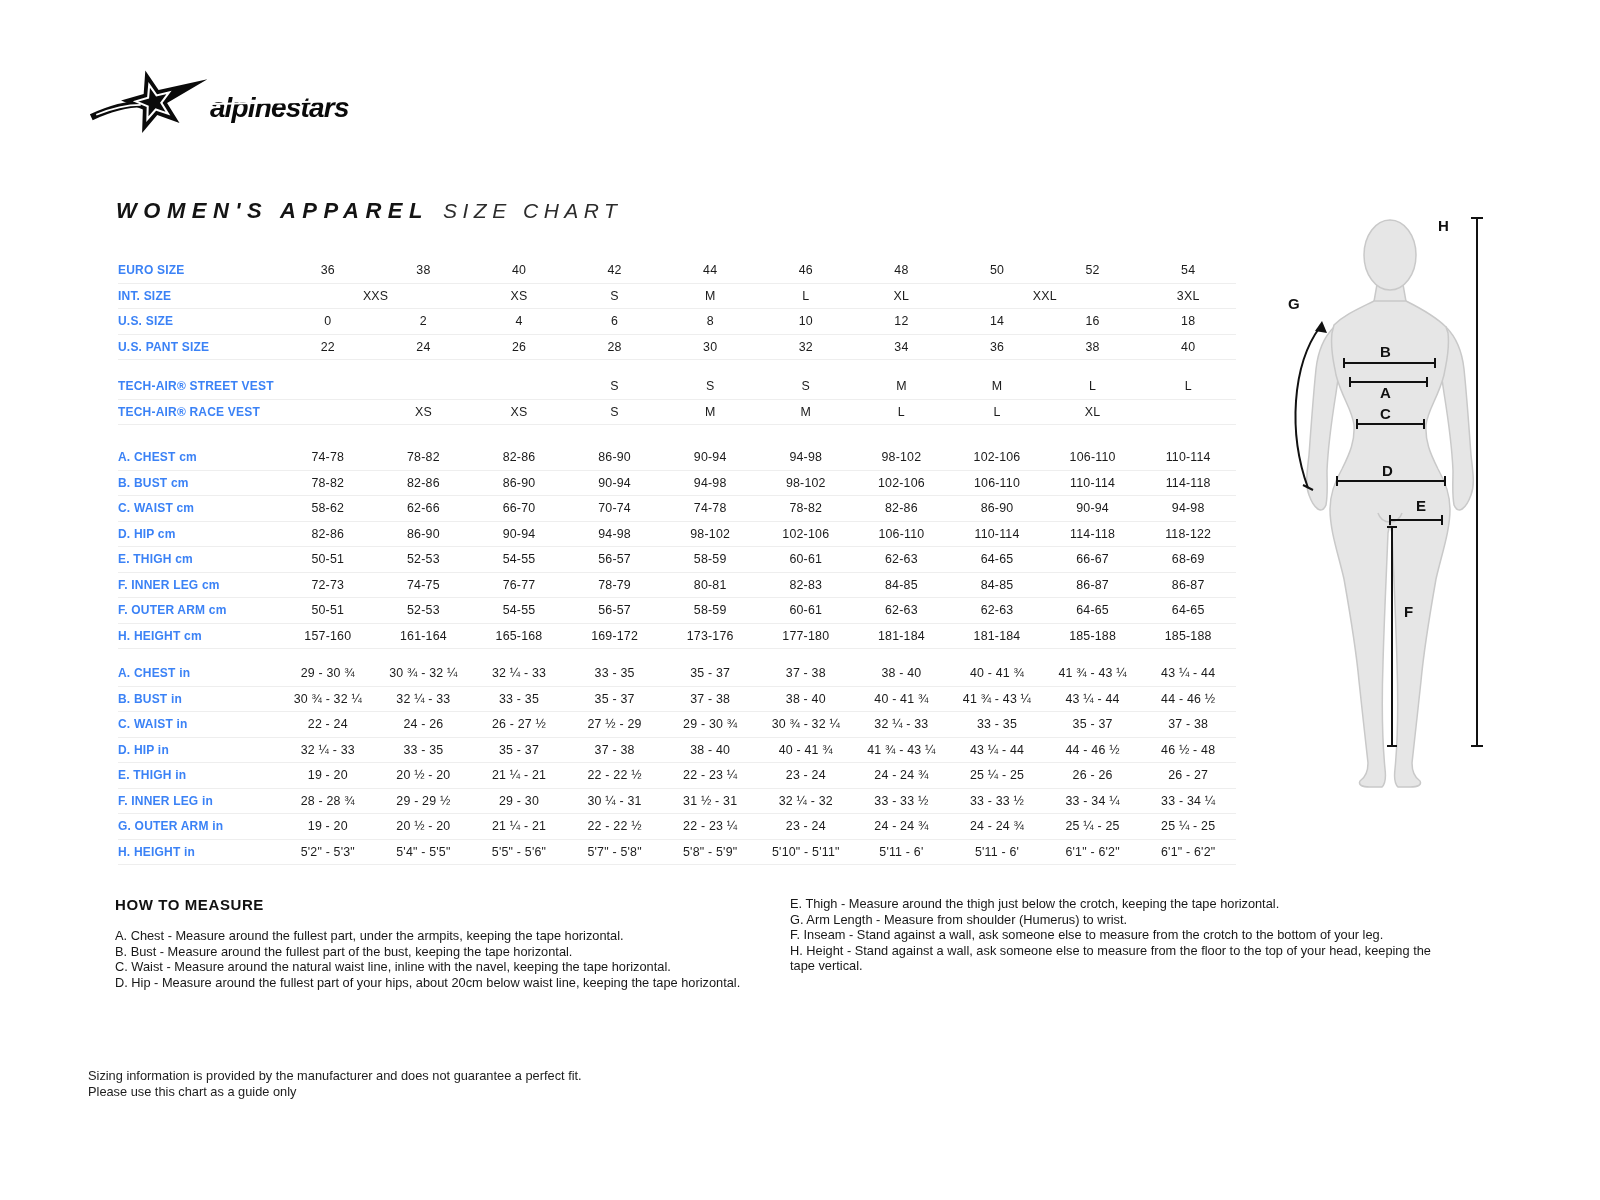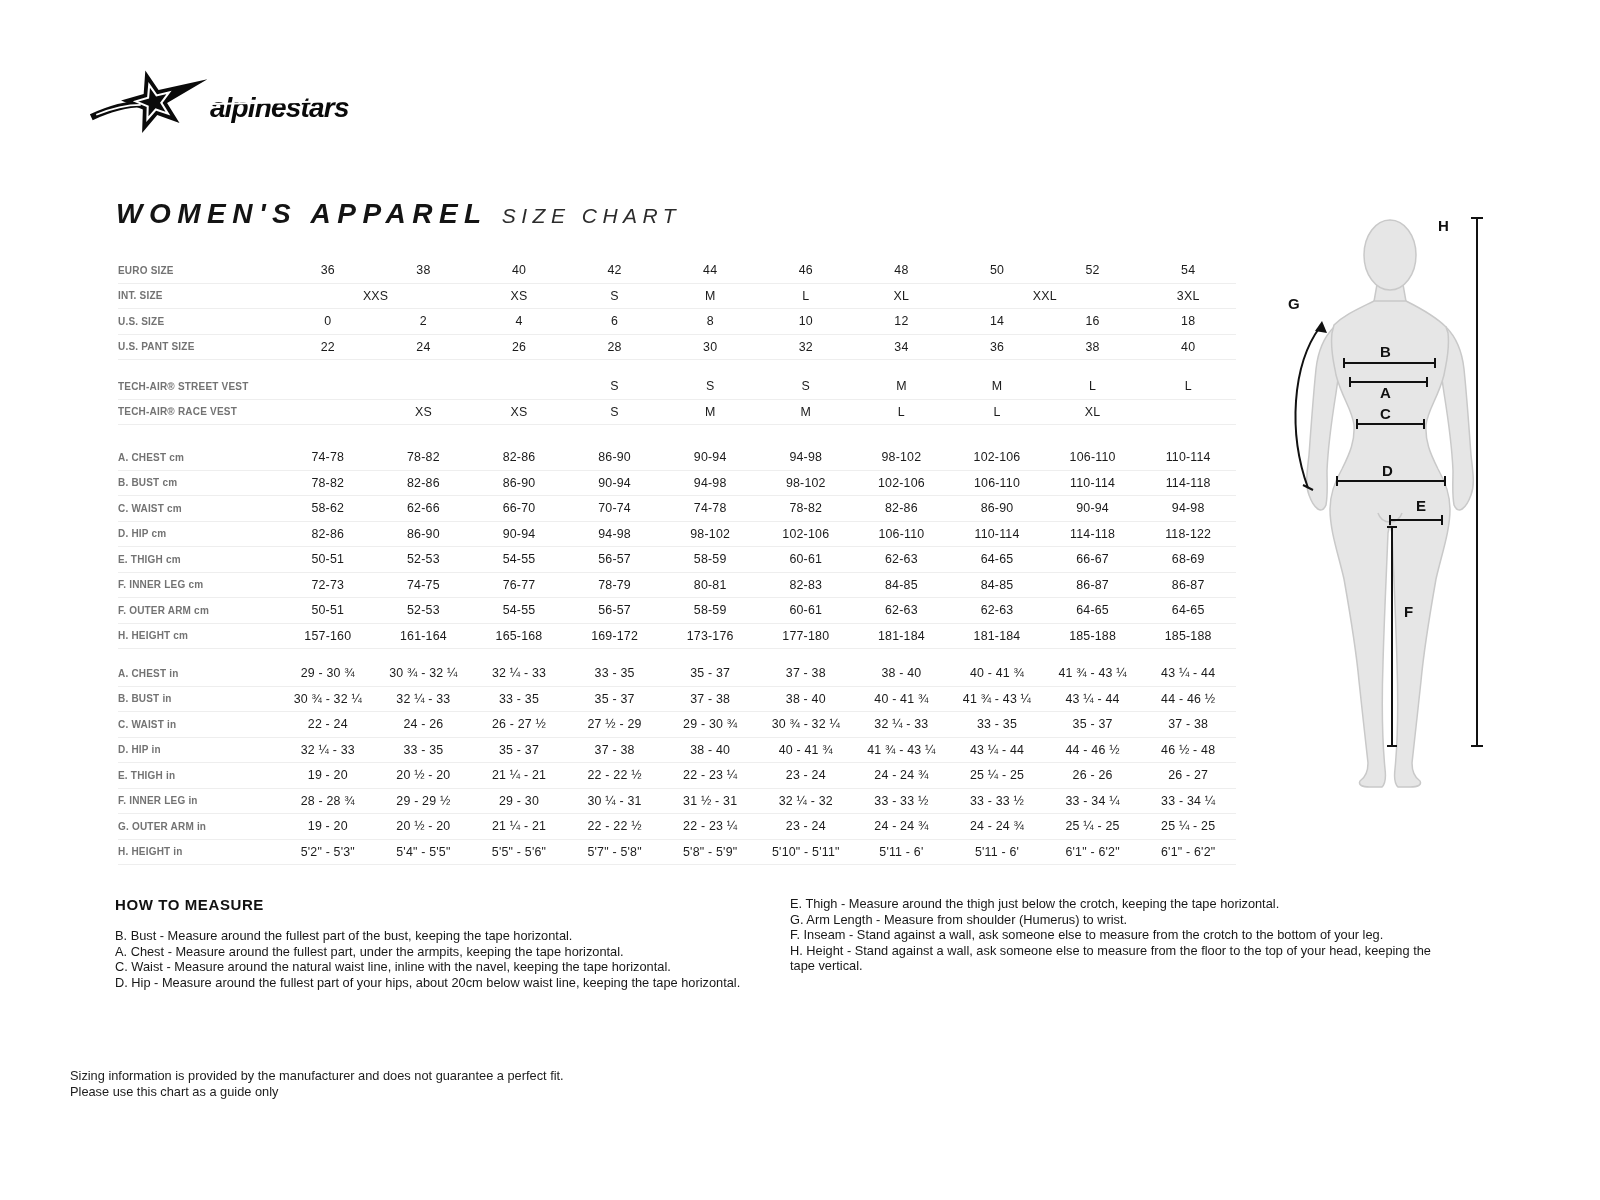--- a/index.html
+++ b/index.html
@@ -4,39 +4,39 @@
 <style>
   html,body { margin:0; padding:0; background:#fff; }
   .page {
     position:relative; width:1600px; height:1200px; background:#ffffff;
     font-family:"Liberation Sans", sans-serif; color:#151515; overflow:hidden;
   }
   
   .logo { position:absolute; left:88px; top:62px; }
   
   .title { position:absolute; left:116px; top:198px; white-space:nowrap; font-style:italic; }
-  .title .main { font-weight:bold; font-size:28px; letter-spacing:6.5px; color:#141414; }
+  .title .main { font-weight:bold; font-size:22px; letter-spacing:6.5px; color:#141414; }
   .title .sub  { font-weight:normal; font-size:21px; letter-spacing:5.5px; color:#2c2c2c; margin-left:14px; }
   
   .size-table { position:absolute; left:118px; top:258px; width:1118px; }
   .tsection { margin:0; }
   .gap14 { height:14px; } .gap20 { height:20px; } .gap12 { height:12px; }
   .trow {
     display:grid; grid-template-columns:162px repeat(10,1fr);
     height:24.5px; align-items:center; border-bottom:1px solid #eeeeee;
   }
-  .tlabel { font-weight:bold; font-size:10px; letter-spacing:0.2px; white-space:nowrap; color:#737373; }
+  .tlabel { font-weight:bold; font-size:12px; letter-spacing:0.2px; white-space:nowrap; color:#3b82f6; }
   .tcell  { text-align:center; font-size:12.4px; color:#1b1b1b; white-space:nowrap; letter-spacing:0.2px; }
   
   .howto-heading { position:absolute; left:115px; top:896px; font-size:15px; font-weight:bold; letter-spacing:0.6px; color:#111; }
   .howto-left  { position:absolute; left:115px; top:928px; width:660px; }
   .howto-right { position:absolute; left:790px; top:896px; width:662px; }
   .measure-line { font-size:12.8px; line-height:15.6px; color:#181818; }
   
-  .footer { position:absolute; left:70px; top:1068px; }
+  .footer { position:absolute; left:88px; top:1068px; }
   .footer div { font-size:12.8px; line-height:16px; color:#1d1d1d; }
   
   .figure { position:absolute; left:1272px; top:193px; }
   .fig-label { font-weight:bold; font-size:15px; fill:#111; }
 </style>
 </head>
 <body>
 
 <div class="page">
 
@@ -391,22 +391,22 @@
     <text class="fig-label" x="108" y="164">B</text>
     <text class="fig-label" x="108" y="205">A</text>
     <text class="fig-label" x="108" y="226">C</text>
     <text class="fig-label" x="110" y="283">D</text>
     <text class="fig-label" x="144" y="318">E</text>
     <text class="fig-label" x="132" y="424">F</text>
   </svg>
 
   <div class="howto-heading">HOW TO MEASURE</div>
   <div class="howto-left" id="howto-left">
+      <div class="measure-line">A. Chest - Measure around the fullest part, under the armpits, keeping the tape horizontal.</div>
       <div class="measure-line">B. Bust - Measure around the fullest part of the bust, keeping the tape horizontal.</div>
-      <div class="measure-line">A. Chest - Measure around the fullest part, under the armpits, keeping the tape horizontal.</div>
       <div class="measure-line">C. Waist - Measure around the natural waist line, inline with the navel, keeping the tape horizontal.</div>
       <div class="measure-line">D. Hip - Measure around the fullest part of your hips, about 20cm below waist line, keeping the tape horizontal.</div>
     </div>
   <div class="howto-right" id="howto-right">
       <div class="measure-line">E. Thigh - Measure around the thigh just below the crotch, keeping the tape horizontal.</div>
       <div class="measure-line">G. Arm Length - Measure from shoulder (Humerus) to wrist.</div>
       <div class="measure-line">F. Inseam - Stand against a wall, ask someone else to measure from the crotch to the bottom of your leg.</div>
       <div class="measure-line">H. Height - Stand against a wall, ask someone else to measure from the floor to the top of your head, keeping the tape vertical.</div>
     </div>
 

